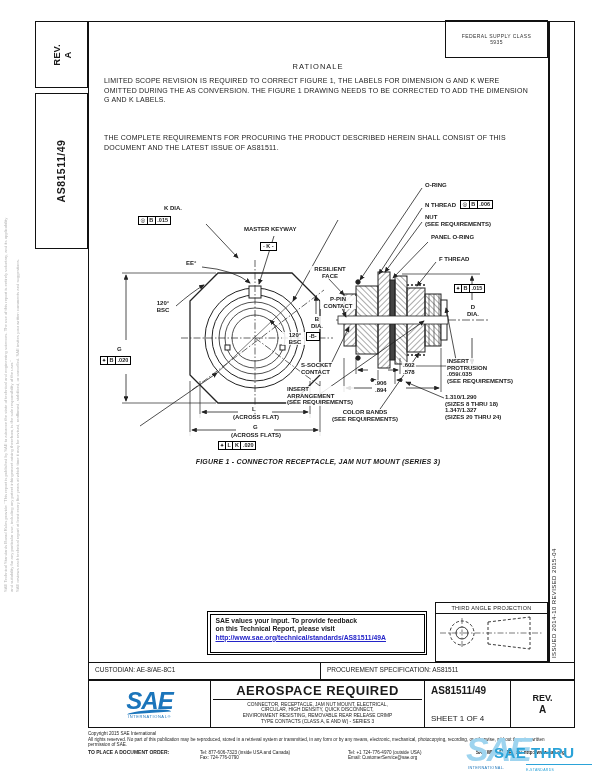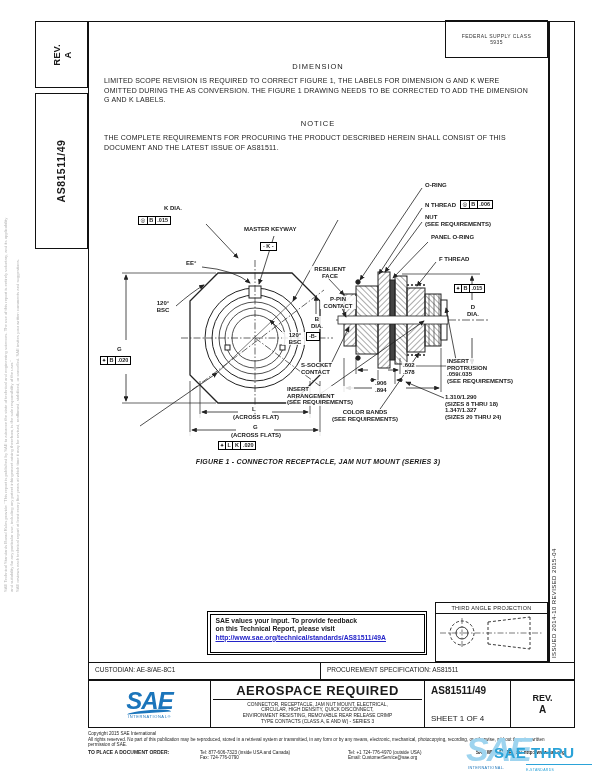--- a/index.html
+++ b/index.html
@@ -93,23 +93,22 @@
   </div>
   <div class="side-box" style="top:93px;height:156px;">
     <div class="rot docnum">AS81511/49</div>
   </div>
 
   <div class="fsc-box">
     <div>FEDERAL SUPPLY CLASS</div>
     <div>5935</div>
   </div>
 
-  <div class="h-center" style="top:62px;">DIMENSION</div>
+  <div class="h-center" style="top:62px;">RATIONALE</div>
   <div class="para" style="left:104px;top:76px;width:424px;">LIMITED SCOPE REVISION IS REQUIRED TO CORRECT FIGURE 1, THE LABELS FOR DIMENSION G AND K WERE OMITTED DURING THE AS CONVERSION. THE FIGURE 1 DRAWING NEEDS TO BE CORRECTED TO ADD THE DIMENSION G AND K LABELS.</div>
-  <div class="h-center" style="top:119px;">NOTICE</div>
   <div class="para" style="left:104px;top:133px;width:430px;">THE COMPLETE REQUIREMENTS FOR PROCURING THE PRODUCT DESCRIBED HEREIN SHALL CONSIST OF THIS DOCUMENT AND THE LATEST ISSUE OF AS81511.</div>
 
   <div class="figure">
     <svg width="456" height="300" viewBox="0 0 456 300">
       <defs>
         <marker id="ah" markerWidth="7" markerHeight="6" refX="6" refY="3" orient="auto">
           <path d="M0,0 L7,3 L0,6 Z" fill="#222"></path>
         </marker>
         <pattern id="h1" width="4" height="4" patternUnits="userSpaceOnUse" patternTransform="rotate(45)">
           <line x1="0" y1="0" x2="0" y2="4" stroke="#555" stroke-width="1"></line>

